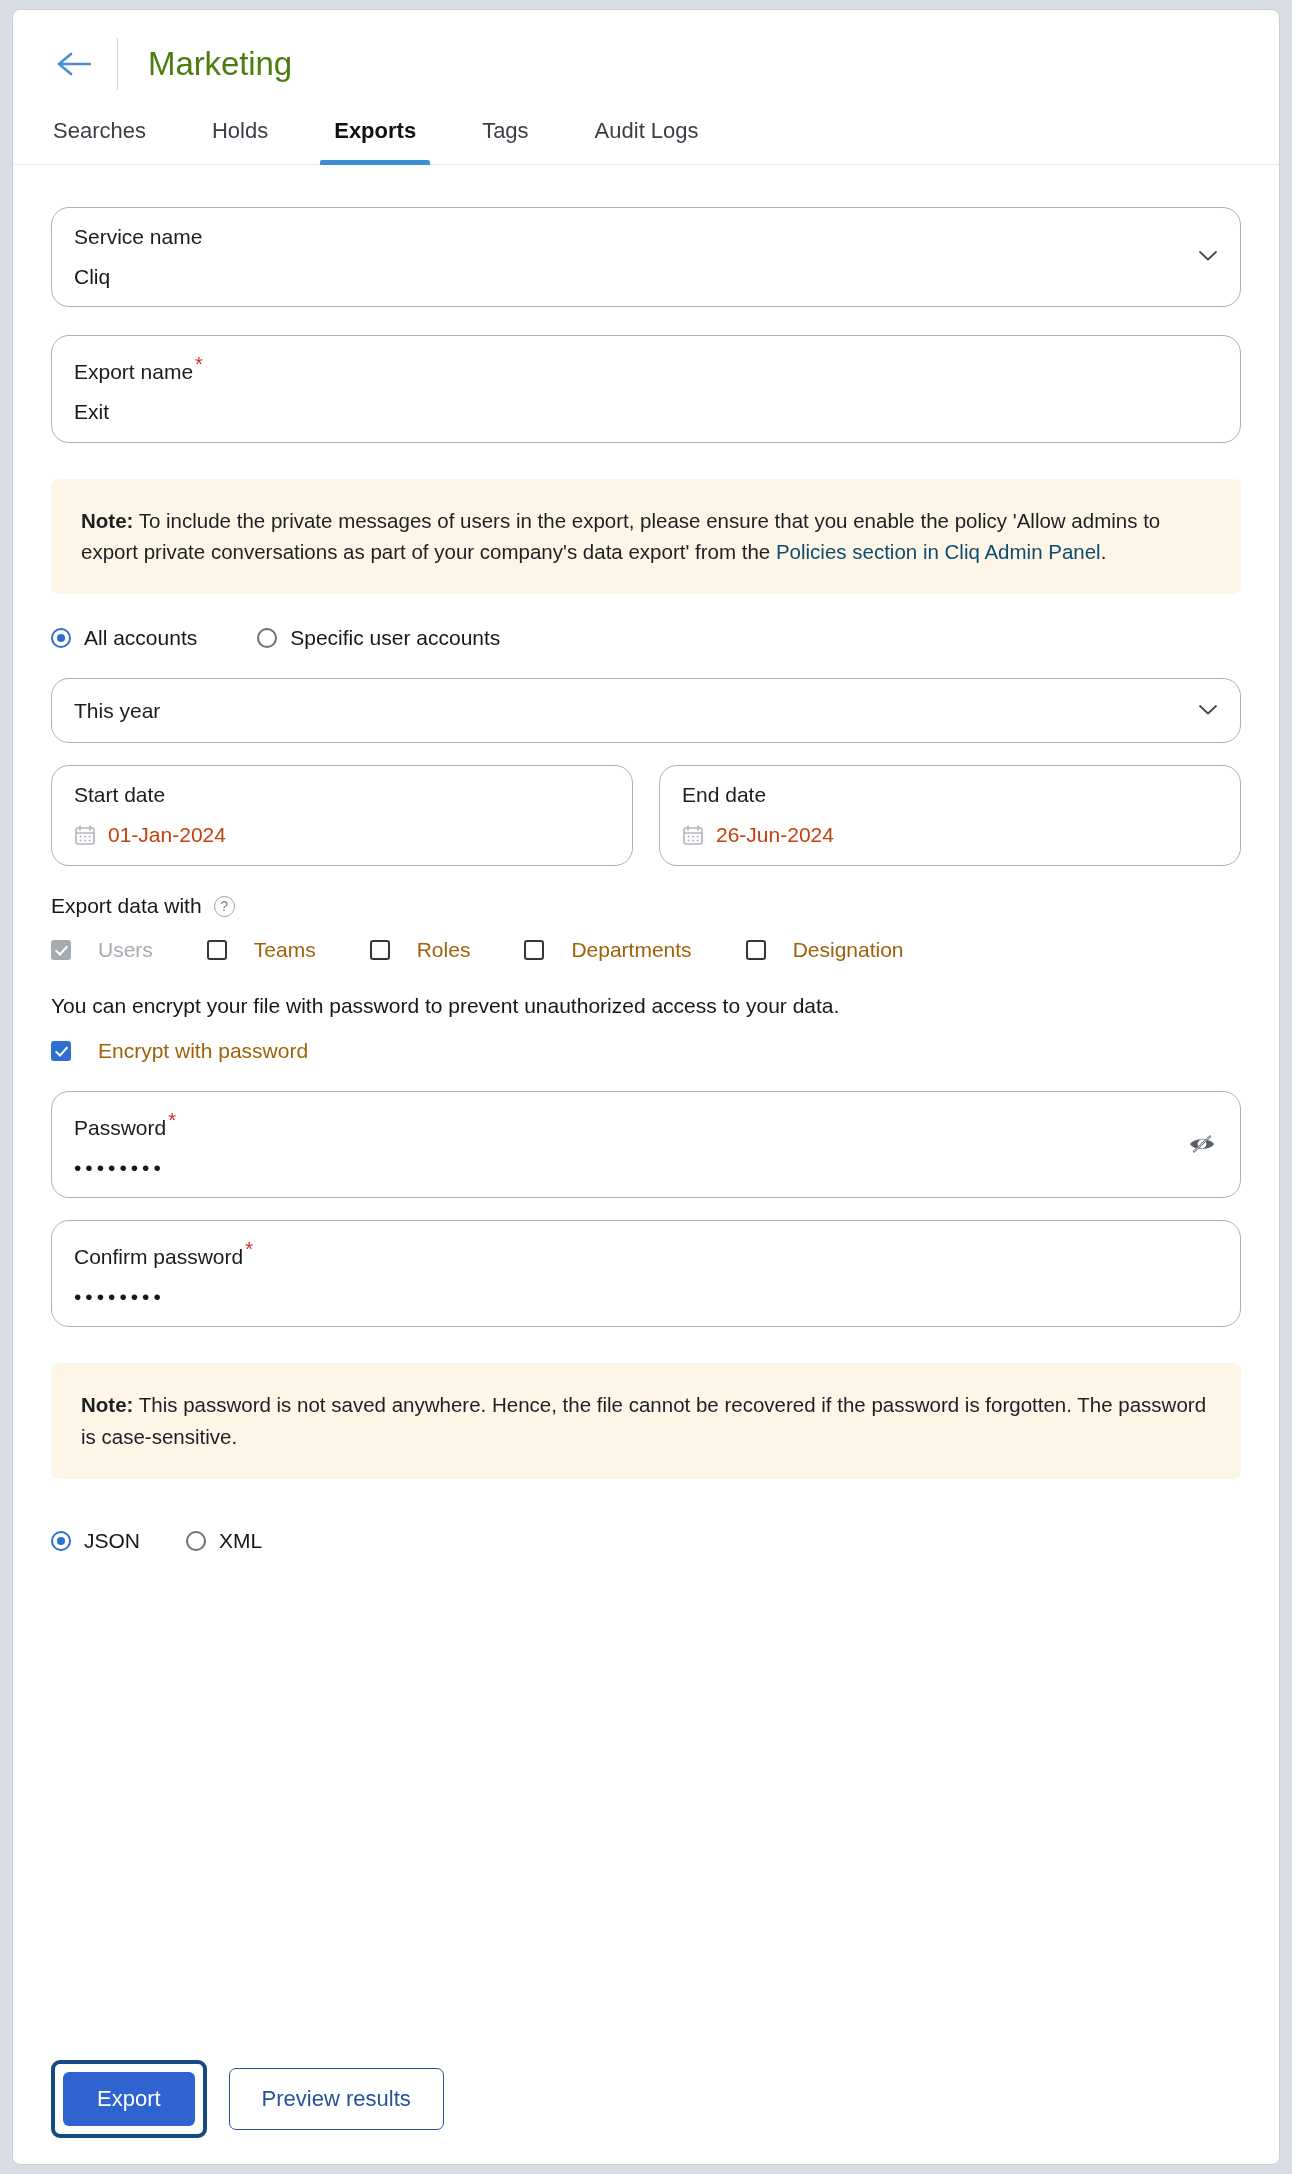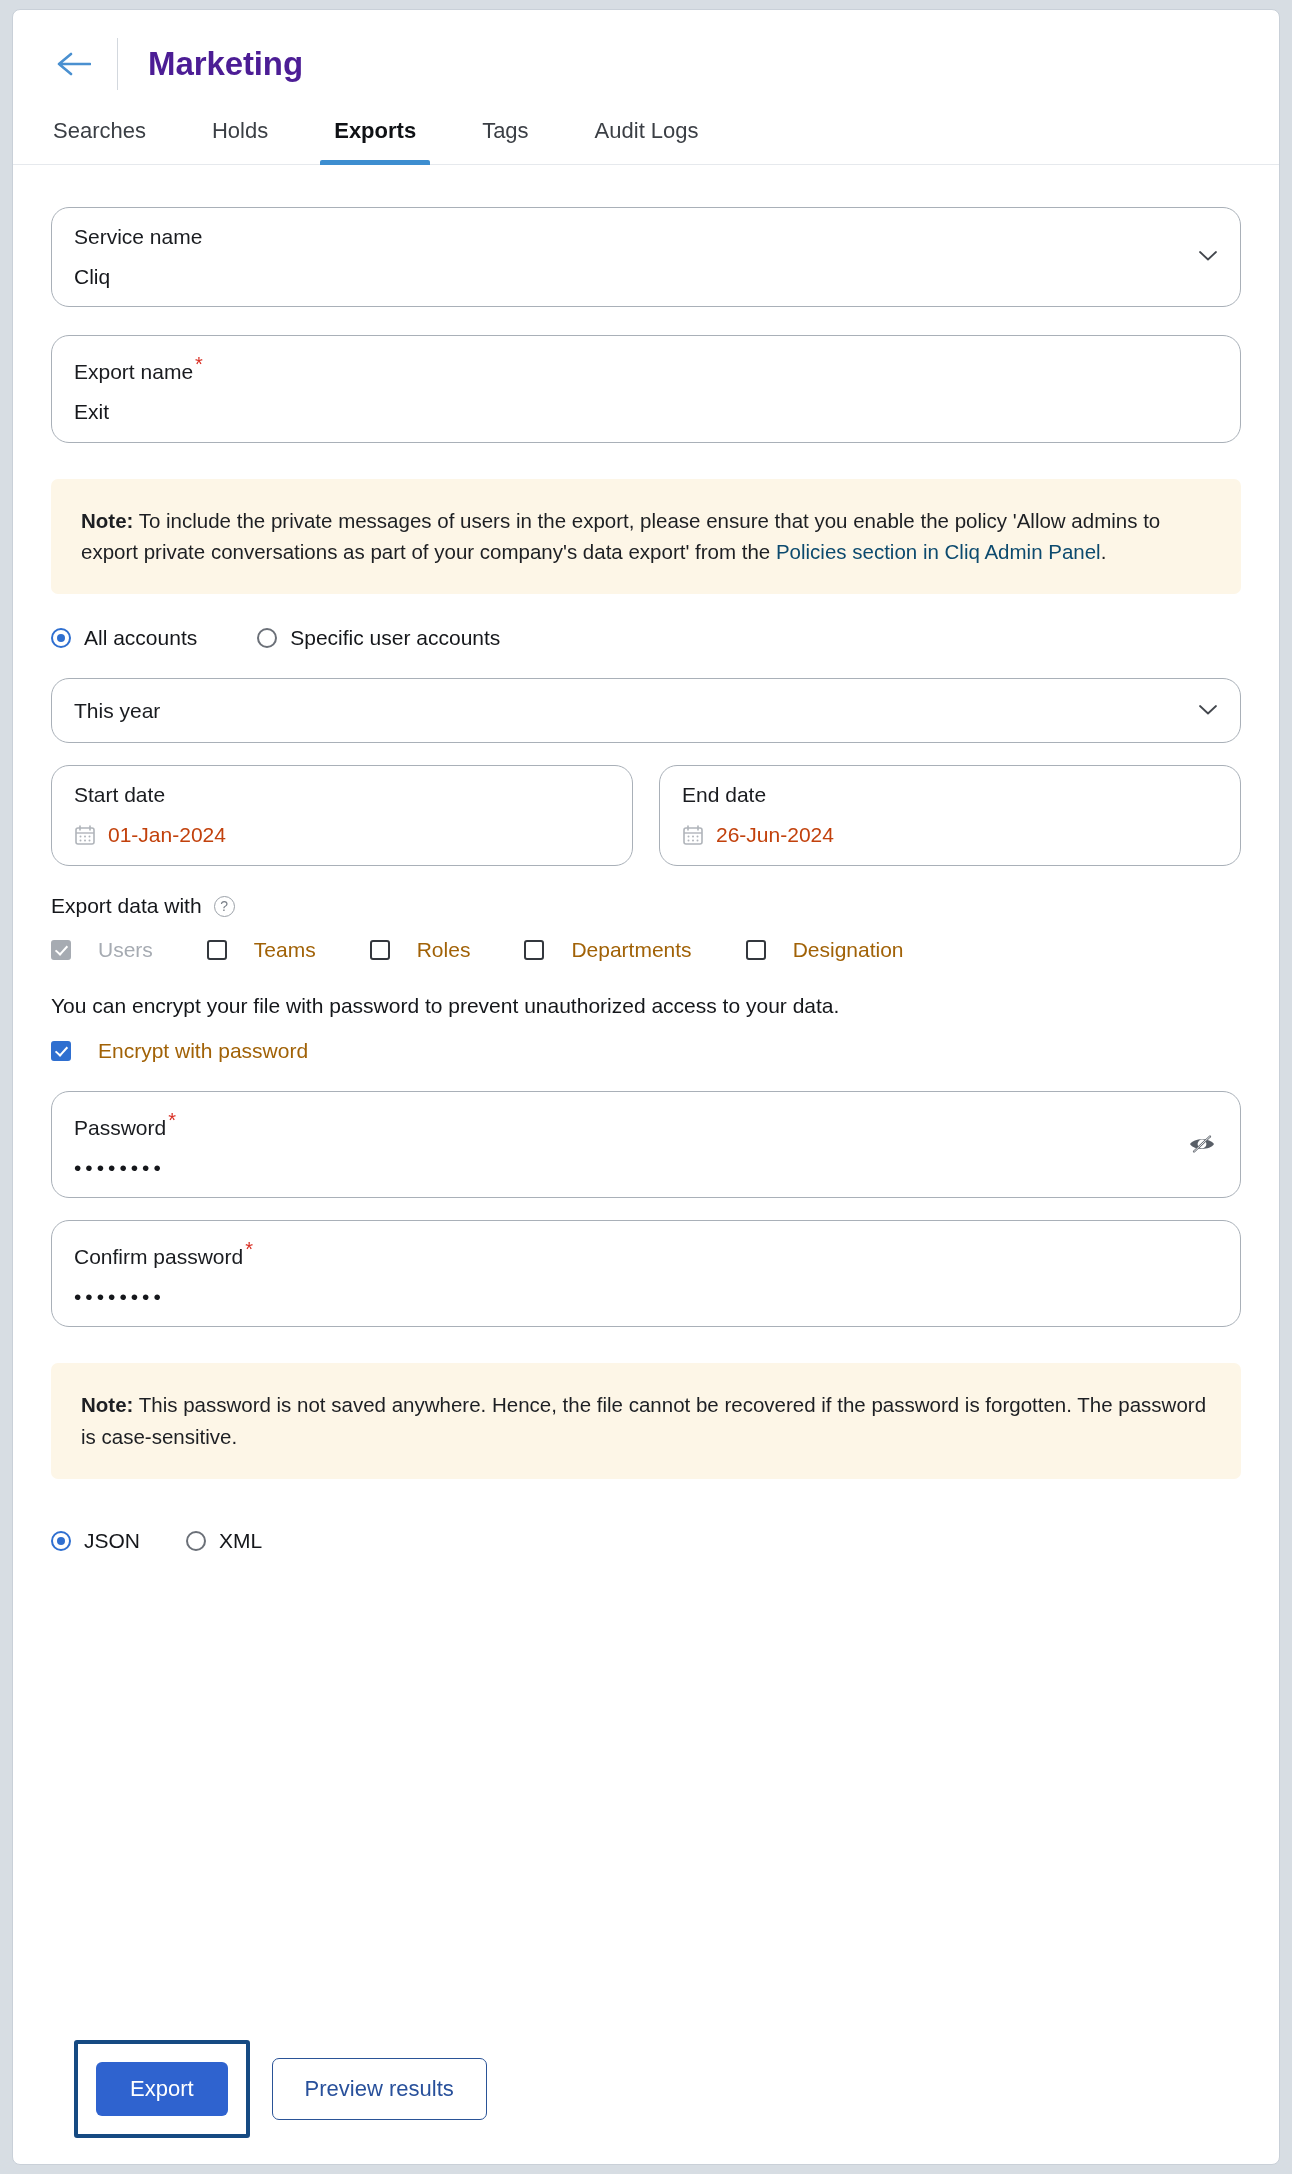--- a/index.html
+++ b/index.html
@@ -41,22 +41,22 @@
     flex: 0 0 auto;
   }
   .hdr-divider {
     width: 1px;
     height: 52px;
     background: #d3d8de;
     margin: 0 30px 0 20px;
   }
   .page-title {
     font-size: 33px;
-    font-weight: bold;
-    color: #4c1d95;
+    font-weight: normal;
+    color: #4d7c0f;
     letter-spacing: -0.1px;
   }
 
   
   .tabs {
     display: flex;
     align-items: flex-end;
     padding: 0 38px;
     border-bottom: 1px solid #e6e9ed;
     gap: 0;
@@ -201,26 +201,25 @@
 
   .dots { letter-spacing: 4px; font-size: 21px; }
 
   
   .footer {
     padding: 0 38px 26px 38px;
     display: flex; align-items: center; gap: 0;
   }
   .btn-focus-wrap {
     border: 4px solid #164a82;
-    padding: 18px;
-    border-radius: 3px;
+    padding: 8px;
+    border-radius: 9px;
     background: #fff;
     display: inline-flex;
     margin-right: 22px;
-    margin-left: 23px;
   }
   .btn-primary {
     background: #2f63cf;
     color: #fff;
     border: none;
     border-radius: 6px;
     font-size: 22px;
     padding: 14px 34px;
     cursor: pointer;
     font-family: inherit;

